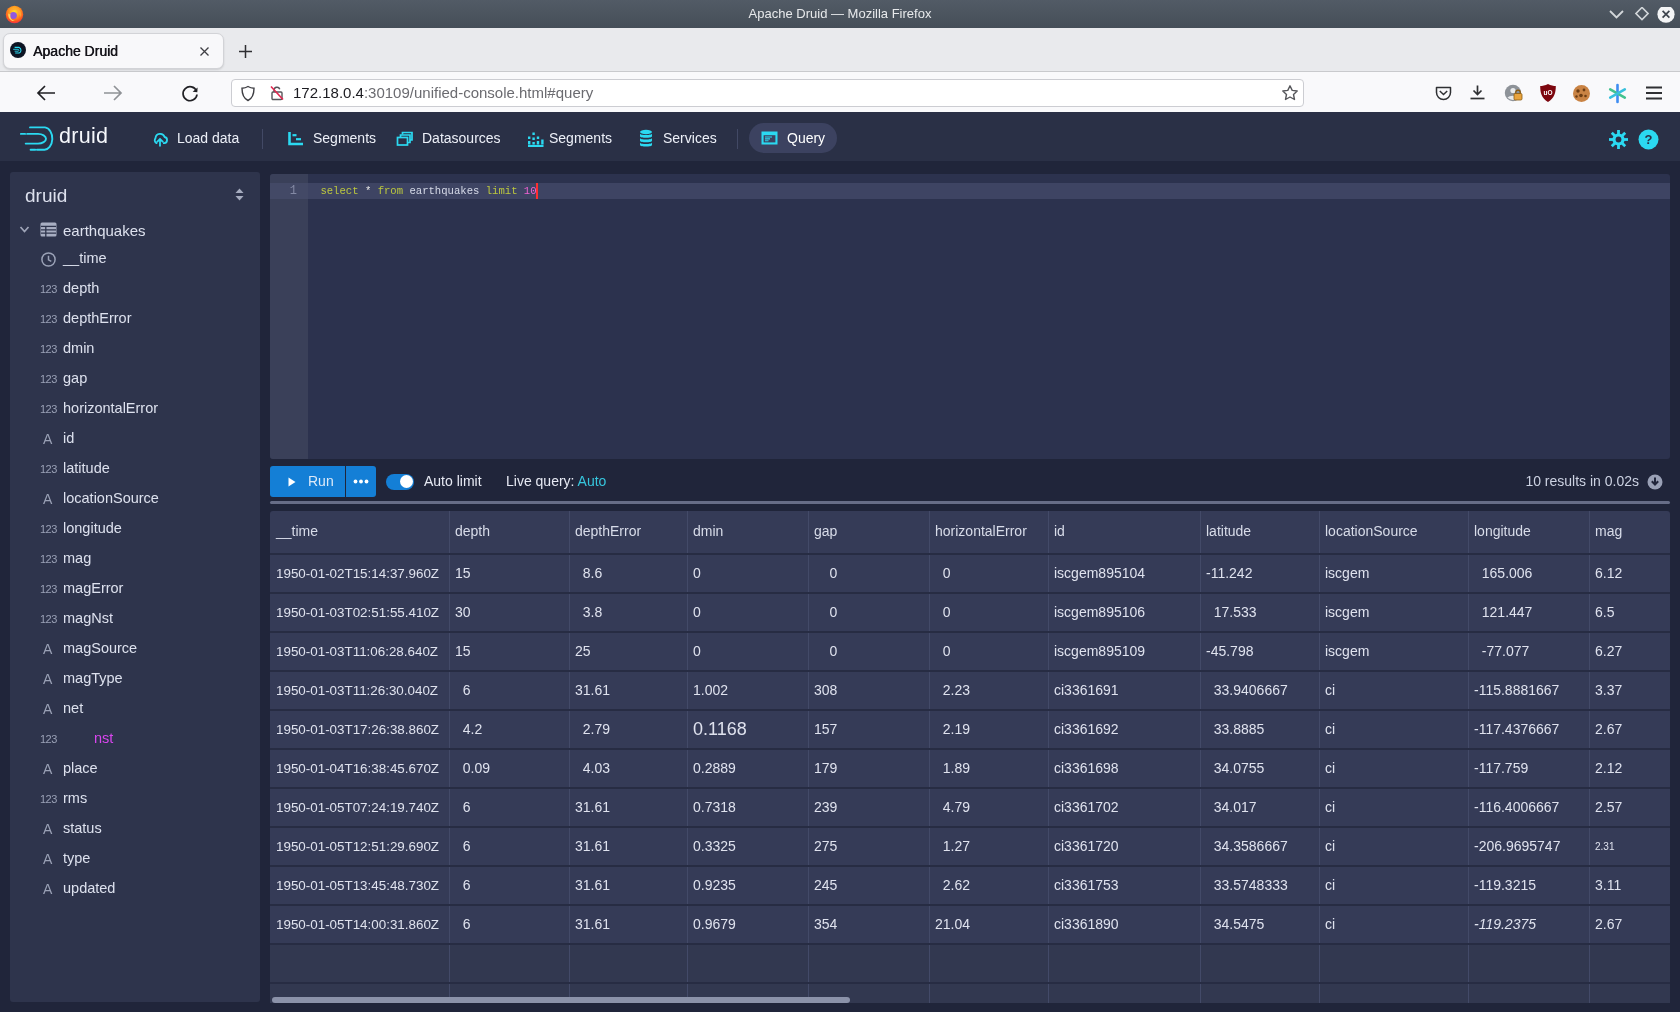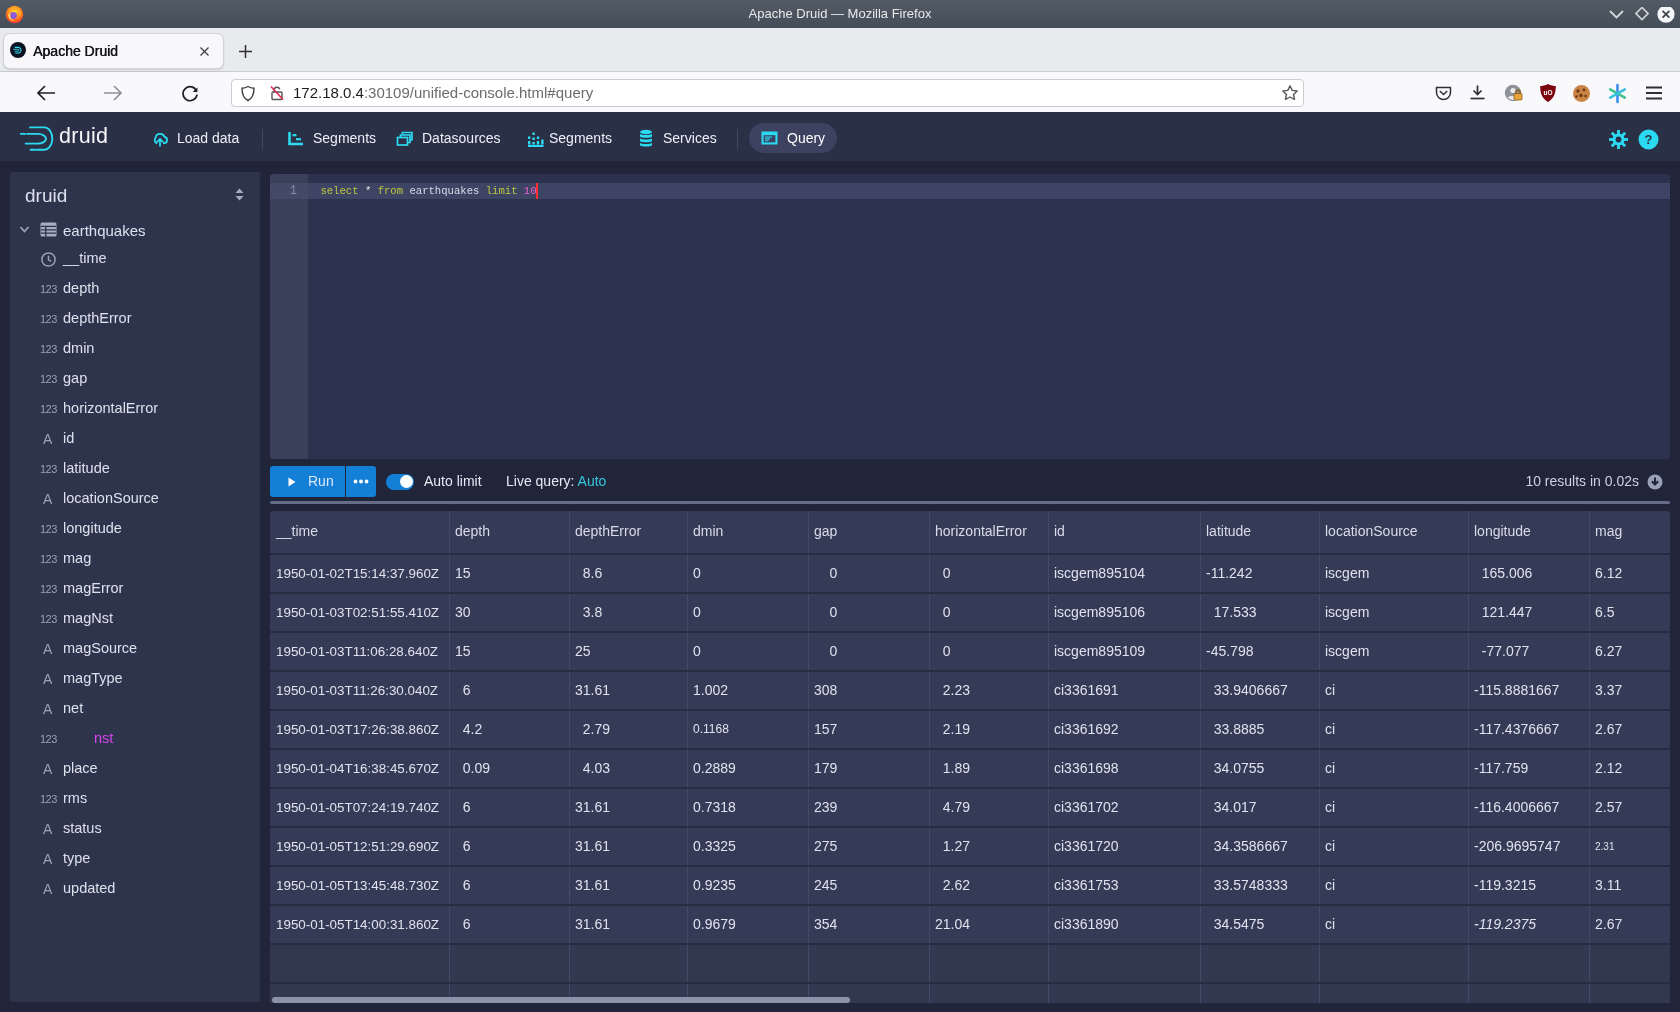--- a/index.html
+++ b/index.html
@@ -346,21 +346,21 @@
 <div class="abs" style="left:544.0px;top:161px;height:39px;line-height:37px;font-size:14px;color:#dfe2ee;">308</div>
 <div class="abs" style="left:672.8px;top:161px;height:39px;line-height:37px;font-size:14px;color:#dfe2ee;">2.23</div>
 <div class="abs" style="left:784px;top:161px;height:39px;line-height:37px;font-size:14px;color:#dfe2ee;">ci3361691</div>
 <div class="abs" style="left:943.8px;top:161px;height:39px;line-height:37px;font-size:14px;color:#dfe2ee;">33.9406667</div>
 <div class="abs" style="left:1055px;top:161px;height:39px;line-height:37px;font-size:14px;color:#dfe2ee;">ci</div>
 <div class="abs" style="left:1204.0px;top:161px;height:49px;line-height:37px;font-size:14px;color:#dfe2ee;">-115.8881667</div>
 <div class="abs" style="left:1325.0px;top:161px;height:39px;line-height:37px;font-size:14px;color:#dfe2ee;">3.37</div>
 <div class="abs" style="left:6px;top:200px;height:39px;line-height:37px;font-size:13.4px;color:#dfe2ee;">1950-01-03T17:26:38.860Z</div>
 <div class="abs" style="left:192.8px;top:200px;height:39px;line-height:37px;font-size:14px;color:#dfe2ee;">4.2</div>
 <div class="abs" style="left:312.8px;top:200px;height:39px;line-height:37px;font-size:14px;color:#dfe2ee;">2.79</div>
-<div class="abs" style="left:423.0px;top:200px;height:41px;line-height:37px;font-size:12px;color:#dfe2ee;">0.1168</div>
+<div class="abs" style="left:423.0px;top:200px;height:41px;line-height:37px;font-size:18px;color:#dfe2ee;">0.1168</div>
 <div class="abs" style="left:544.0px;top:200px;height:39px;line-height:37px;font-size:14px;color:#dfe2ee;">157</div>
 <div class="abs" style="left:672.8px;top:200px;height:39px;line-height:37px;font-size:14px;color:#dfe2ee;">2.19</div>
 <div class="abs" style="left:784px;top:200px;height:39px;line-height:37px;font-size:14px;color:#dfe2ee;">ci3361692</div>
 <div class="abs" style="left:943.8px;top:200px;height:39px;line-height:37px;font-size:14px;color:#dfe2ee;">33.8885</div>
 <div class="abs" style="left:1055px;top:200px;height:39px;line-height:37px;font-size:14px;color:#dfe2ee;">ci</div>
 <div class="abs" style="left:1204.0px;top:200px;height:39px;line-height:37px;font-size:14px;color:#dfe2ee;">-117.4376667</div>
 <div class="abs" style="left:1325.0px;top:200px;height:39px;line-height:37px;font-size:14px;color:#dfe2ee;">2.67</div>
 <div class="abs" style="left:6px;top:239px;height:39px;line-height:37px;font-size:13.4px;color:#dfe2ee;">1950-01-04T16:38:45.670Z</div>
 <div class="abs" style="left:192.8px;top:239px;height:39px;line-height:37px;font-size:14px;color:#dfe2ee;">0.09</div>
 <div class="abs" style="left:312.8px;top:239px;height:39px;line-height:37px;font-size:14px;color:#dfe2ee;">4.03</div>

